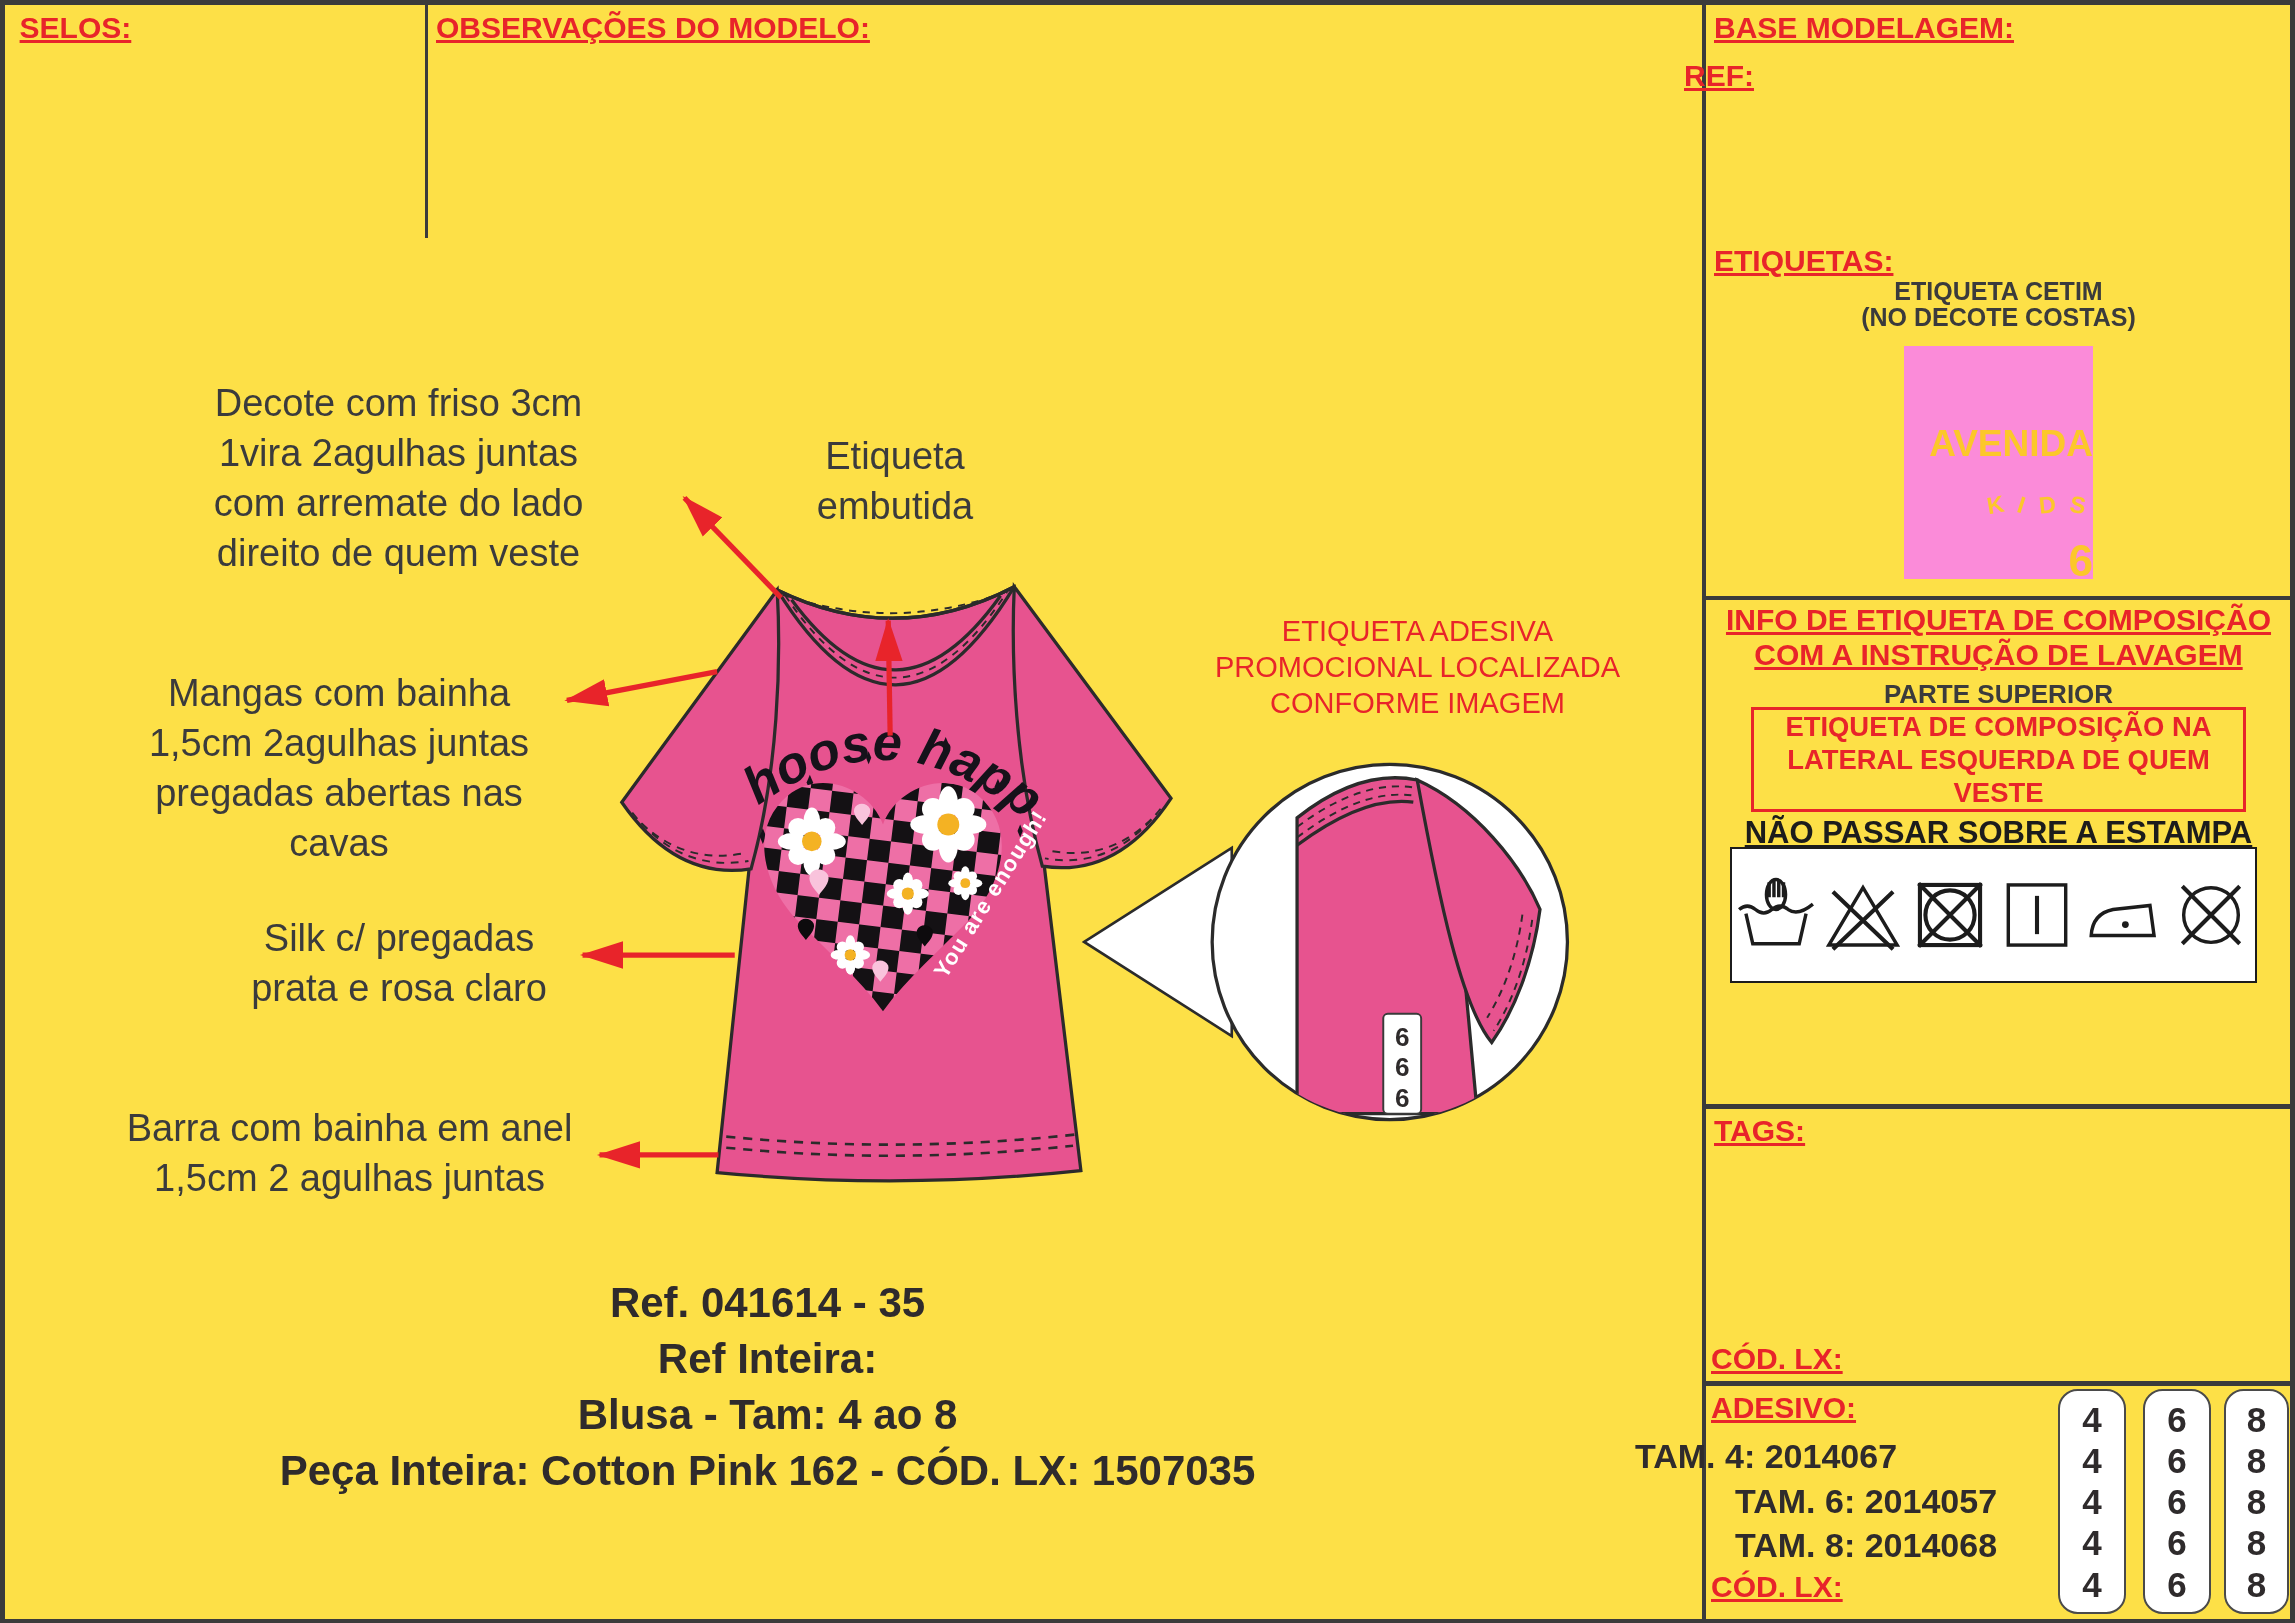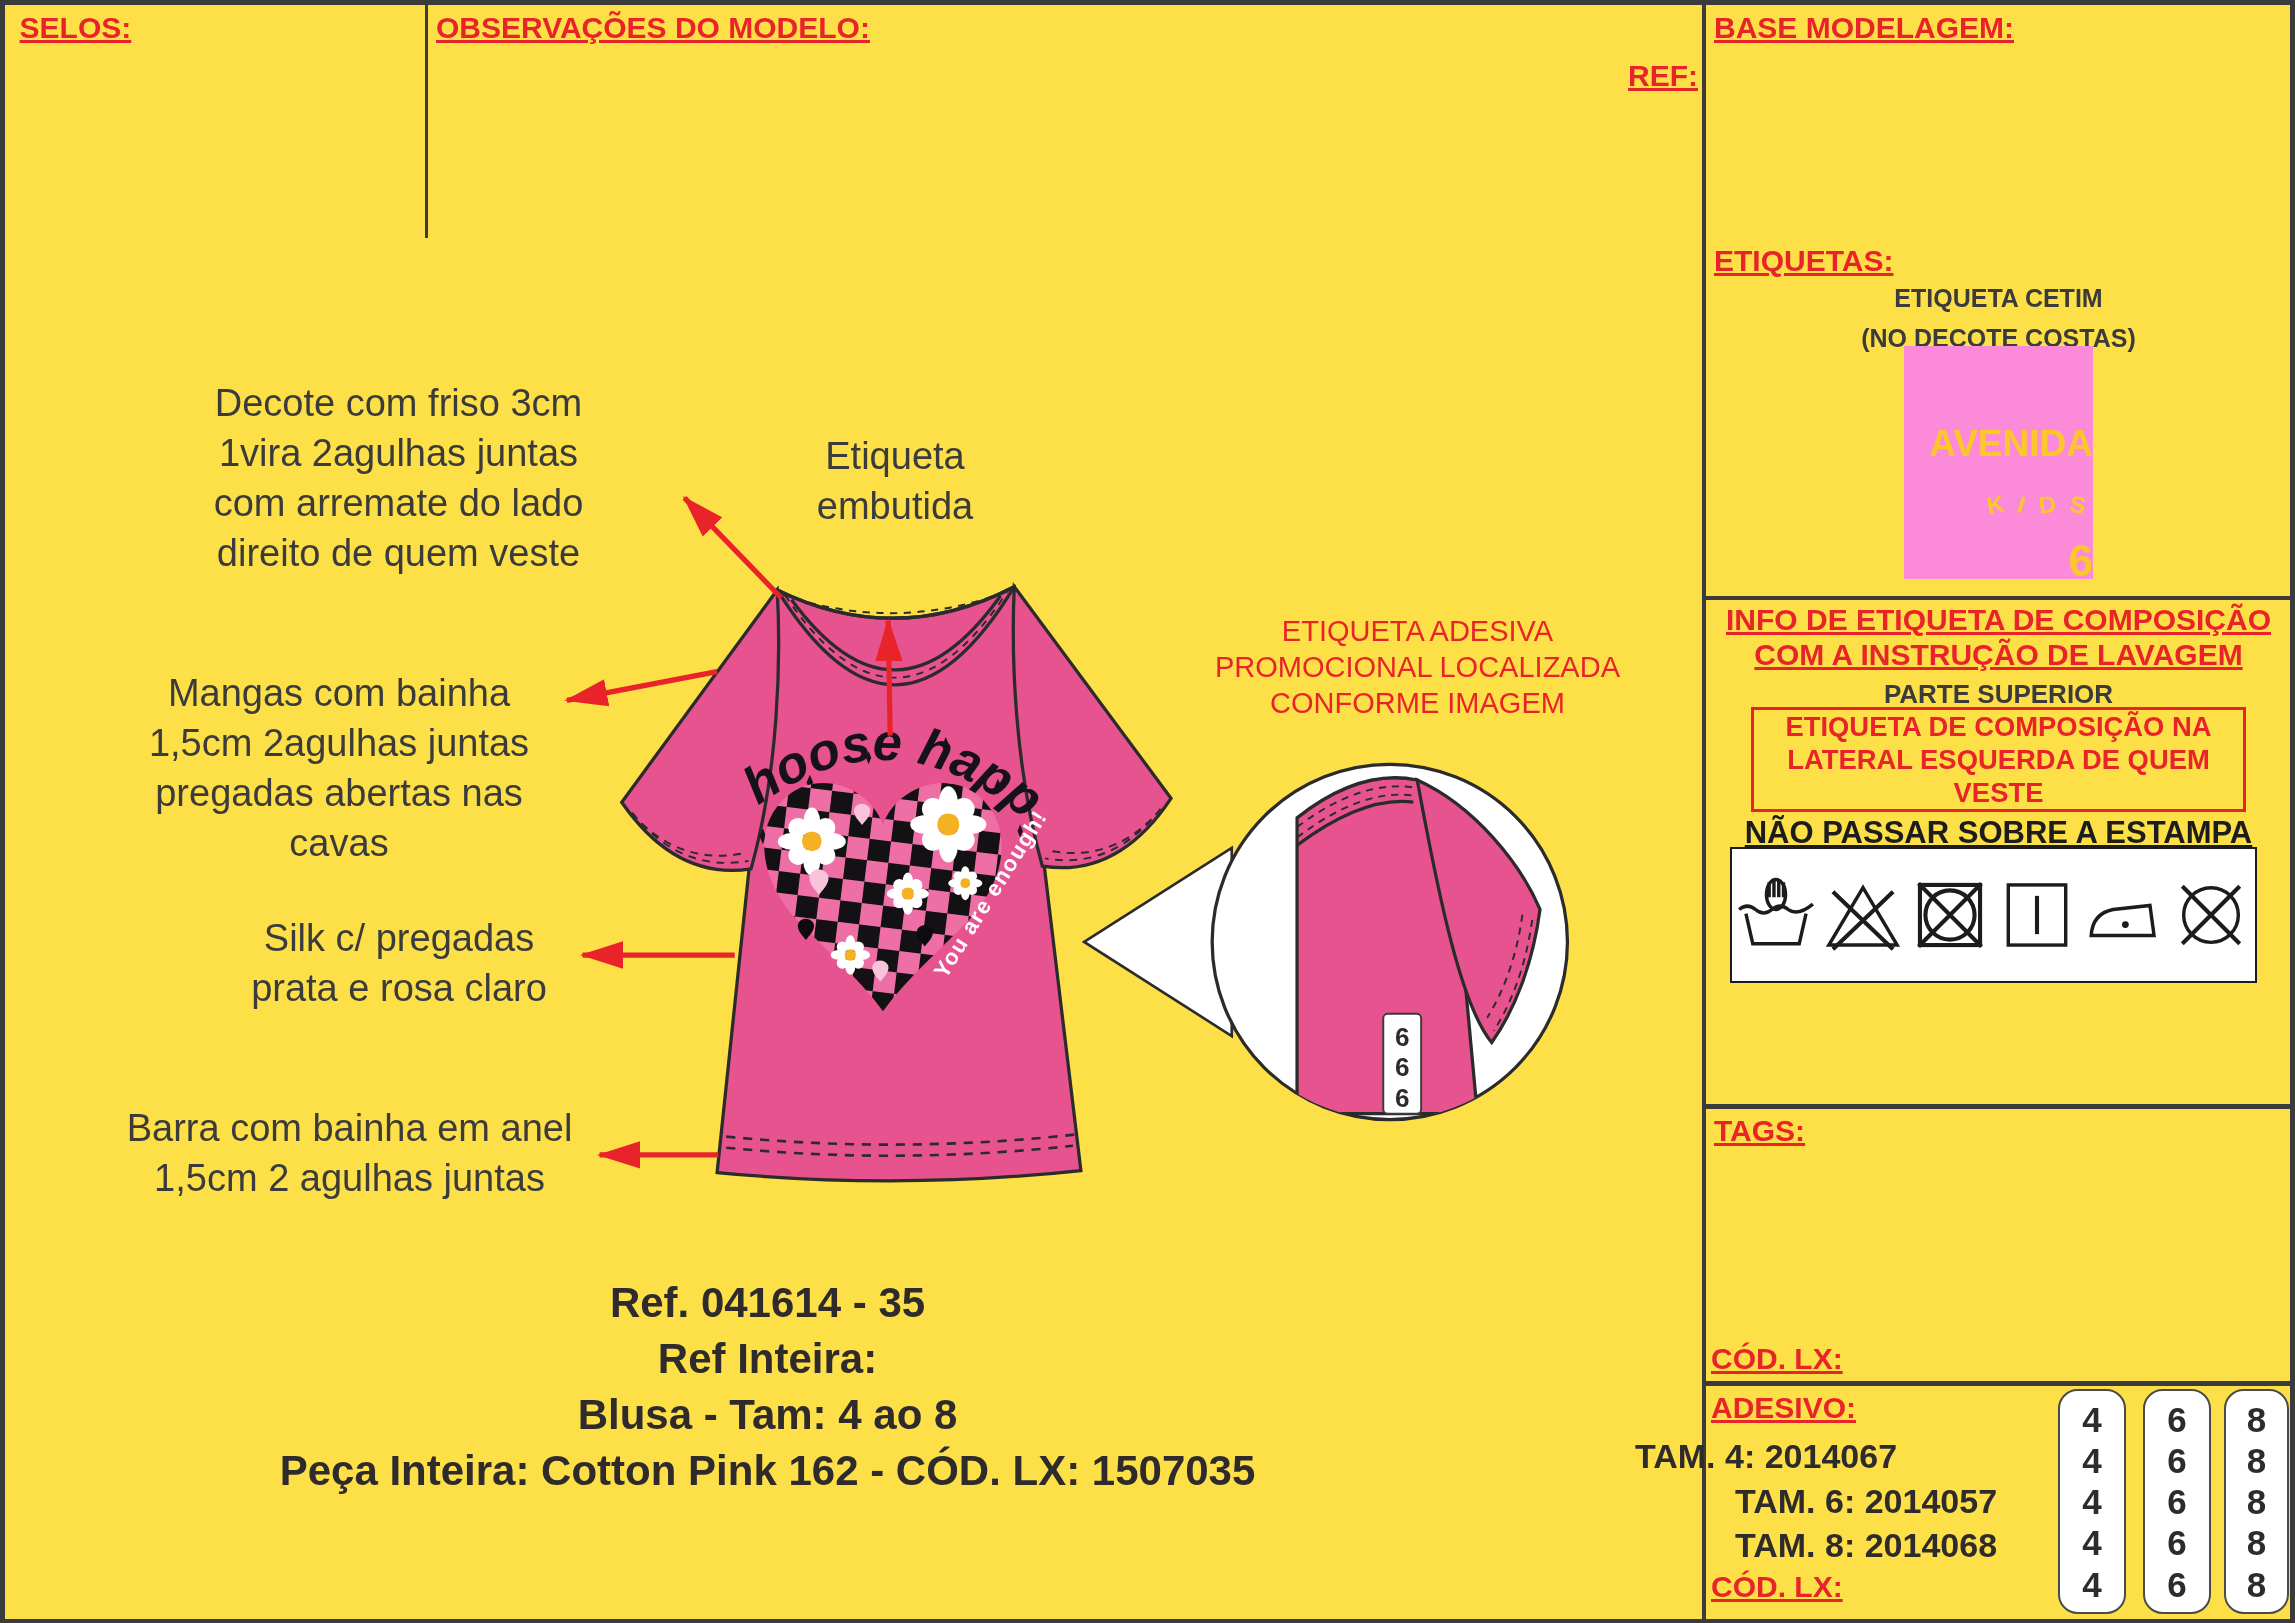--- a/index.html
+++ b/index.html
@@ -54,21 +54,21 @@
   <div class="hline" style="left:0;top:358;width:2295px;height:3.9px;"></div>
   <div class="vline" style="left:425px;top:0;width:3.3px;height:238px;"></div>
   <div class="vline" style="left:1702px;top:0;width:3.9px;height:1624px;"></div>
   <div class="hline" style="left:1702px;top:596px;width:594px;height:3.9px;"></div>
   <div class="hline" style="left:1702px;top:1104px;width:594px;height:4.6px;"></div>
   <div class="hline" style="left:1702px;top:1381px;width:594px;height:5.2px;"></div>
 
   <div class="abs red-h" style="left:19.6px;top:10.5px;">SELOS:</div>
   <div class="abs red-h" style="left:436px;top:10.5px;text-align:center;">OBSERVAÇÕES DO MODELO:</div>
   <div class="abs red-h" style="left:1714px;top:10.5px;">BASE MODELAGEM:</div>
-  <div class="abs red-h" style="left:1628px;top:59px;">REF:</div>
+  <div class="abs red-h" style="left:1684px;top:59px;">REF:</div>
 
   <svg class="abs" style="left:0;top:0;" width="2295" height="1624" viewBox="0 0 3514 2486">
     <defs>
       <marker id="arrowhead" markerUnits="userSpaceOnUse" markerWidth="70" markerHeight="50" refX="62" refY="25" orient="auto">
         <path d="M0,4 L66,25 L0,46 Z" fill="#e8242a"></path>
       </marker>
       <pattern id="checker" width="66" height="66" patternUnits="userSpaceOnUse" patternTransform="rotate(7 1350 1380)">
         <rect width="66" height="66" fill="#141114"></rect>
         <rect width="33" height="33" fill="#ee6fa6"></rect>
         <rect x="33" y="33" width="33" height="33" fill="#ee6fa6"></rect>
@@ -242,21 +242,21 @@
 CONFORME IMAGEM</div>
 
   <div class="abs" style="left:196px;top:1275px;width:1143px;">
     <div class="footer-line">Ref. 041614 - 35</div>
     <div class="footer-line">Ref Inteira:</div>
     <div class="footer-line">Blusa - Tam: 4 ao 8</div>
     <div class="footer-line">Peça Inteira: Cotton Pink 162 - CÓD. LX: 1507035</div>
   </div>
 
   <div class="abs red-h" style="left:1714px;top:244px;">ETIQUETAS:</div>
-  <div class="abs blk-h pre center" style="left:1706px;top:278px;width:585px;font-size:25px;line-height:40px;">ETIQUETA CETIM
+  <div class="abs blk-h pre center" style="left:1706px;top:278px;width:585px;font-size:25px;line-height:26px;">ETIQUETA CETIM
 (NO DECOTE COSTAS)</div>
   <div class="abs brand-label" style="left:1904px;top:346px;width:189px;height:233px;">
     <div class="brand-name">AVENIDA</div>
     <div class="kids-row">
       <span class="k0">K</span><span class="k1">I</span><span class="k2">D</span><span class="k3">S</span>
     </div>
     <div class="size-num">6</div>
   </div>
 
   <div class="abs red-h pre center" style="left:1706px;top:602px;width:585px;line-height:35px;">INFO DE ETIQUETA DE COMPOSIÇÃO

